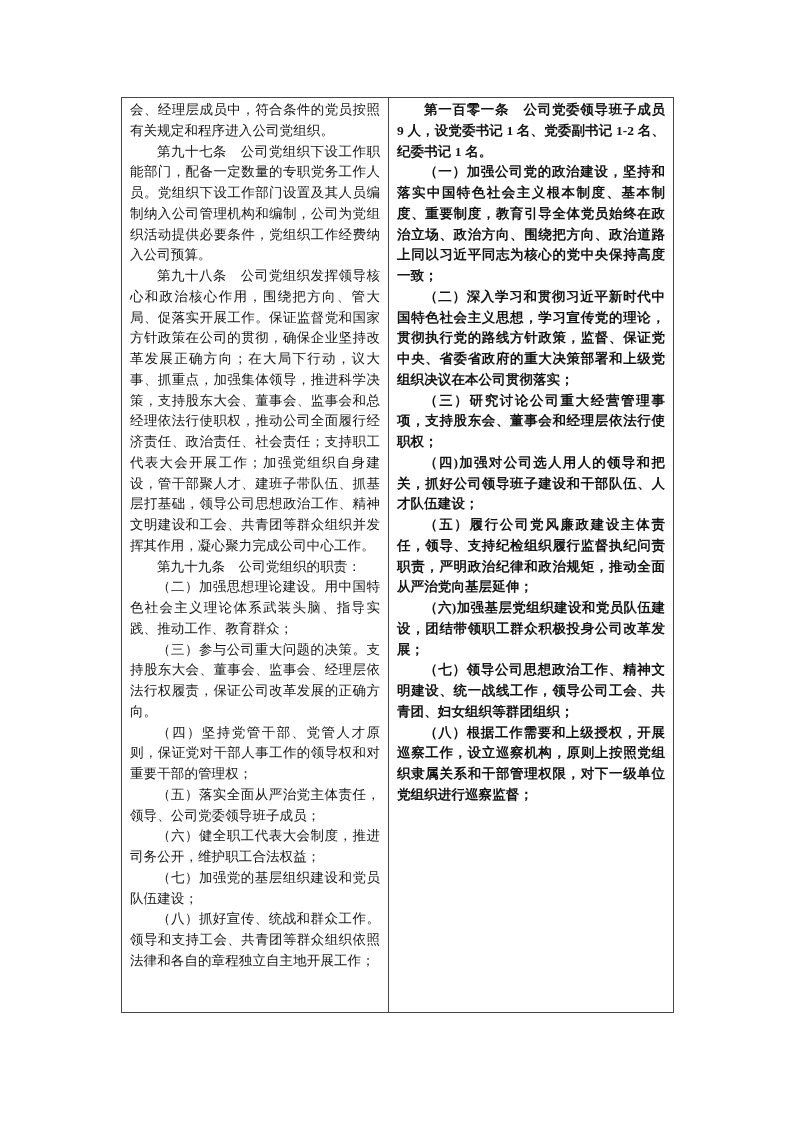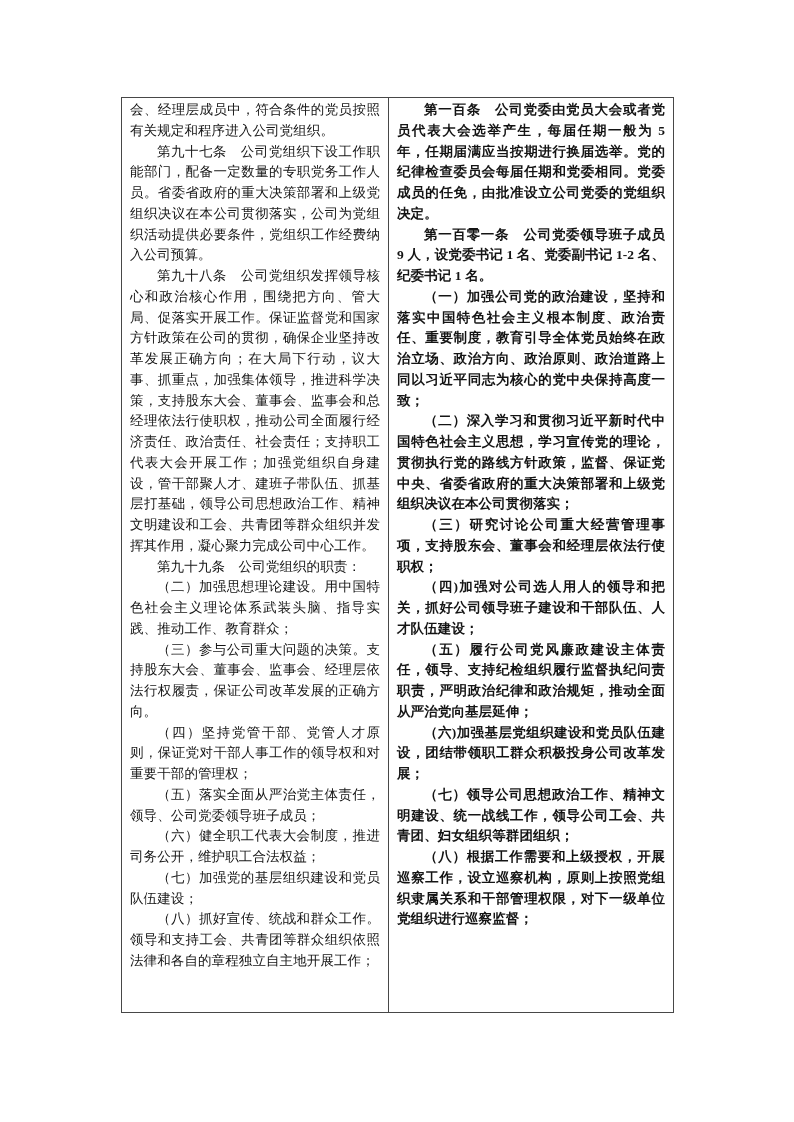--- a/index.html
+++ b/index.html
@@ -46,35 +46,34 @@
   }
   .para.indent { text-indent: 2em; }
 </style>
 </head>
 <body>
 
 <div class="page">
   <div class="doc-table">
     <div class="cell cell-left">
         <p class="para">会、经理层成员中，符合条件的党员按照有关规定和程序进入公司党组织。</p>
-        <p class="para indent">第九十七条　公司党组织下设工作职能部门，配备一定数量的专职党务工作人员。省委省政府的重大决策部署和上级党组织决议在本公司贯彻落实，公司为党组织活动提供必要条件，党组织工作经费纳入公司预算。</p>
+        <p class="para indent">第九十七条　公司党组织下设工作职能部门，配备一定数量的专职党务工作人员。党组织下设工作部门设置及其人员编制纳入公司管理机构和编制，公司为党组织活动提供必要条件，党组织工作经费纳入公司预算。</p>
         <p class="para indent">第九十八条　公司党组织发挥领导核心和政治核心作用，围绕把方向、管大局、促落实开展工作。保证监督党和国家方针政策在公司的贯彻，确保企业坚持改革发展正确方向；在大局下行动，议大事、抓重点，加强集体领导，推进科学决策，支持股东大会、董事会、监事会和总经理依法行使职权，推动公司全面履行经济责任、政治责任、社会责任；支持职工代表大会开展工作；加强党组织自身建设，管干部聚人才、建班子带队伍、抓基层打基础，领导公司思想政治工作、精神文明建设和工会、共青团等群众组织并发挥其作用，凝心聚力完成公司中心工作。</p>
         <p class="para indent">第九十九条　公司党组织的职责：</p>
         <p class="para indent">（二）加强思想理论建设。用中国特色社会主义理论体系武装头脑、指导实践、推动工作、教育群众；</p>
         <p class="para indent">（三）参与公司重大问题的决策。支持股东大会、董事会、监事会、经理层依法行权履责，保证公司改革发展的正确方向。</p>
         <p class="para indent">（四）坚持党管干部、党管人才原则，保证党对干部人事工作的领导权和对重要干部的管理权；</p>
         <p class="para indent">（五）落实全面从严治党主体责任，领导、公司党委领导班子成员；</p>
         <p class="para indent">（六）健全职工代表大会制度，推进司务公开，维护职工合法权益；</p>
         <p class="para indent">（七）加强党的基层组织建设和党员队伍建设；</p>
         <p class="para indent">（八）抓好宣传、统战和群众工作。领导和支持工会、共青团等群众组织依照法律和各自的章程独立自主地开展工作；</p>
       </div>
     <div class="cell cell-right">
-        <p class="para indent">第一百条　公司党委由党员大会或者党员代表大会选举产生，每届任期一般为 5 年，任期届满应当按期进行换届选举。党的纪律检查委员会每届任期和党委相同。党委成员的任免，由批准设立公司党委的党组织决定。</p>
         <p class="para indent">第一百零一条　公司党委领导班子成员 9 人，设党委书记 1 名、党委副书记 1-2 名、纪委书记 1 名。</p>
-        <p class="para indent">（一）加强公司党的政治建设，坚持和落实中国特色社会主义根本制度、政治责任、重要制度，教育引导全体党员始终在政治立场、政治方向、政治原则、政治道路上同以习近平同志为核心的党中央保持高度一致；</p>
+        <p class="para indent">（一）加强公司党的政治建设，坚持和落实中国特色社会主义根本制度、基本制度、重要制度，教育引导全体党员始终在政治立场、政治方向、围绕把方向、政治道路上同以习近平同志为核心的党中央保持高度一致；</p>
         <p class="para indent">（二）深入学习和贯彻习近平新时代中国特色社会主义思想，学习宣传党的理论，贯彻执行党的路线方针政策，监督、保证党中央、省委省政府的重大决策部署和上级党组织决议在本公司贯彻落实；</p>
         <p class="para indent">（三）研究讨论公司重大经营管理事项，支持股东会、董事会和经理层依法行使职权；</p>
         <p class="para indent">（四)加强对公司选人用人的领导和把关，抓好公司领导班子建设和干部队伍、人才队伍建设；</p>
         <p class="para indent">（五）履行公司党风廉政建设主体责任，领导、支持纪检组织履行监督执纪问责职责，严明政治纪律和政治规矩，推动全面从严治党向基层延伸；</p>
         <p class="para indent">（六)加强基层党组织建设和党员队伍建设，团结带领职工群众积极投身公司改革发展；</p>
         <p class="para indent">（七）领导公司思想政治工作、精神文明建设、统一战线工作，领导公司工会、共青团、妇女组织等群团组织；</p>
         <p class="para indent">（八）根据工作需要和上级授权，开展巡察工作，设立巡察机构，原则上按照党组织隶属关系和干部管理权限，对下一级单位党组织进行巡察监督；</p>
       </div>
   </div>
 </div>

